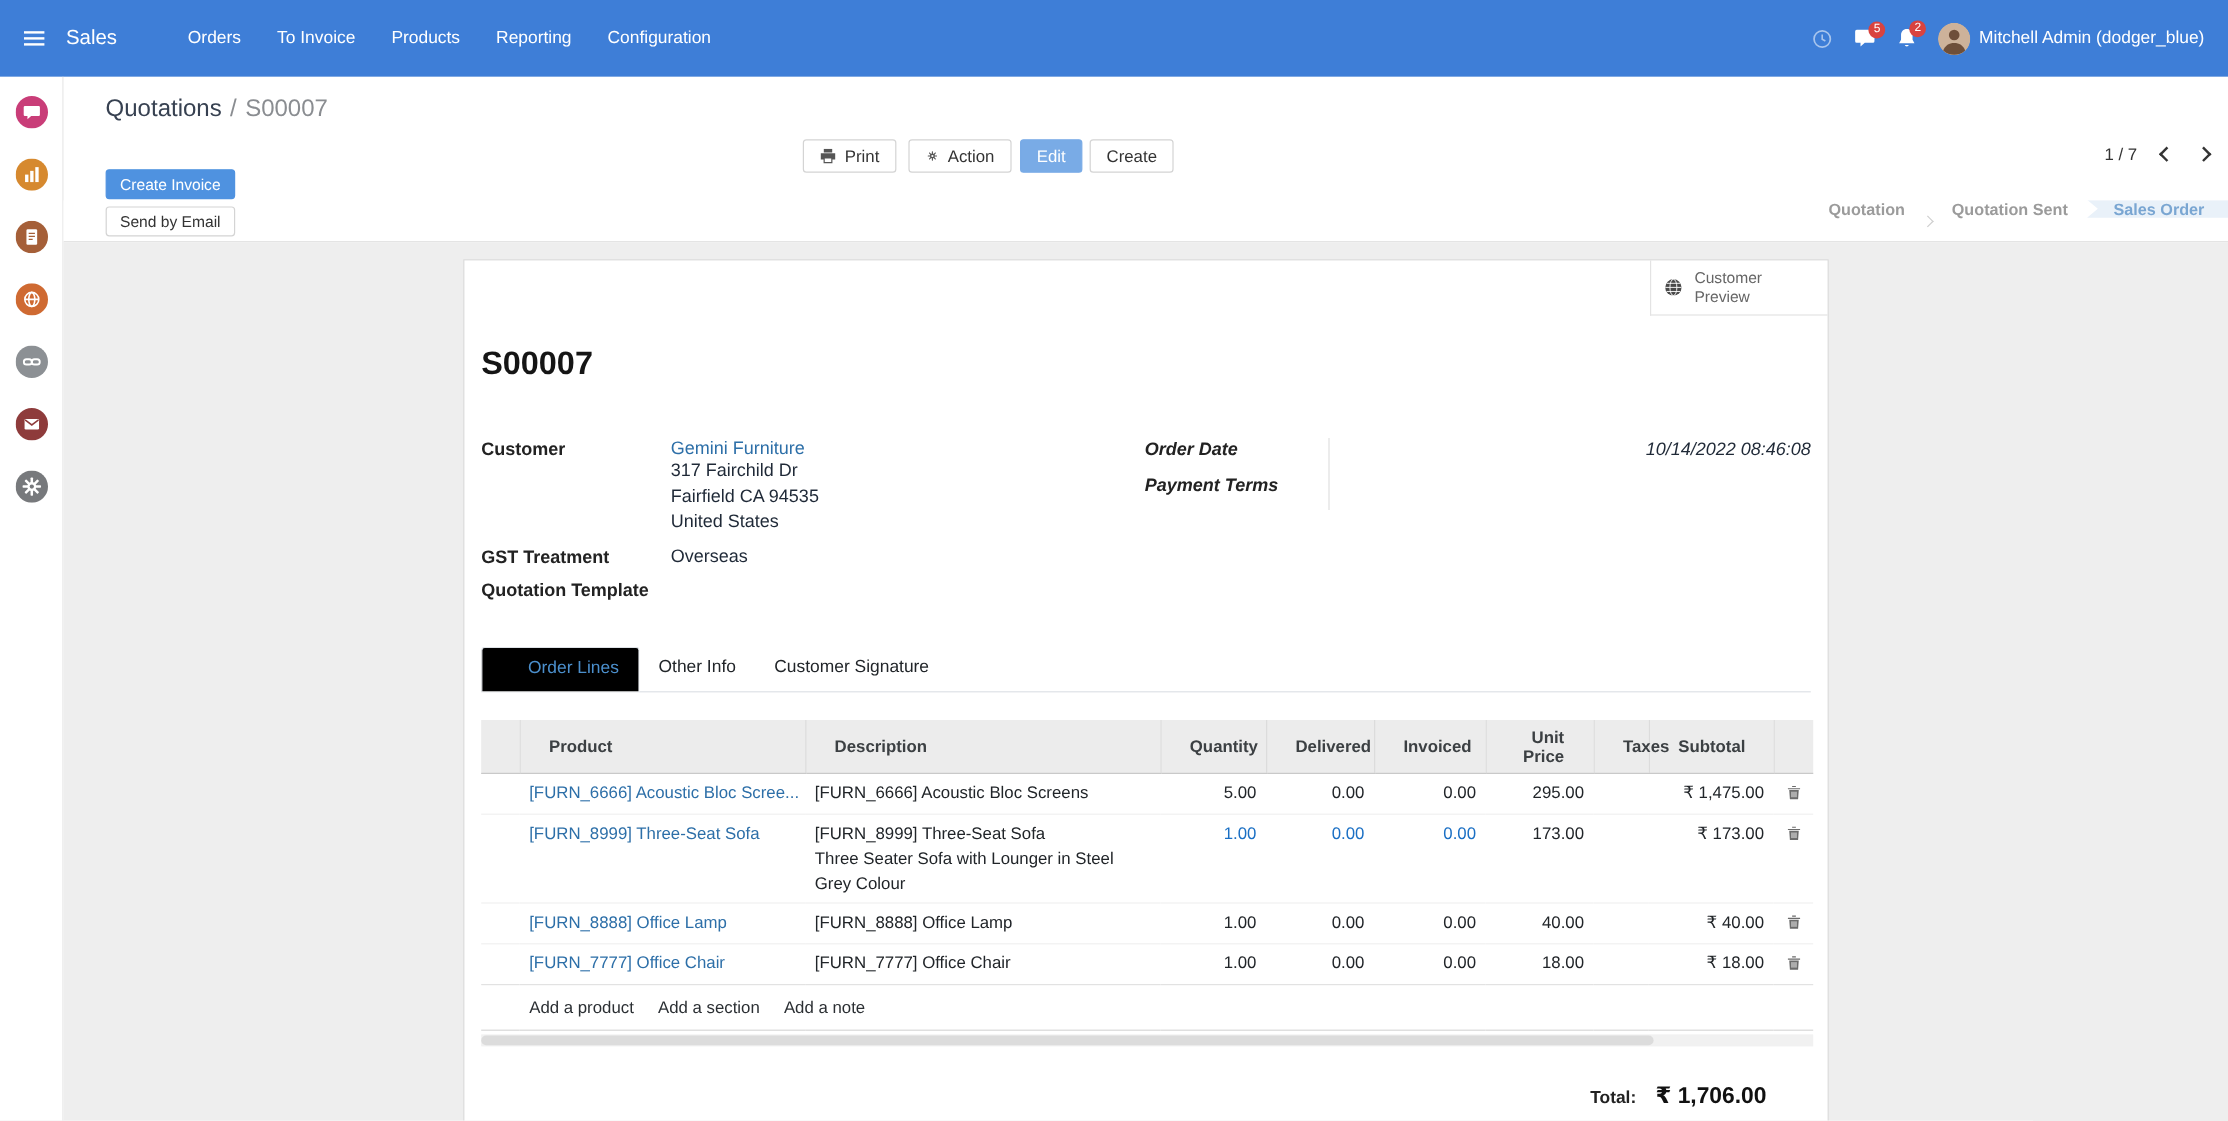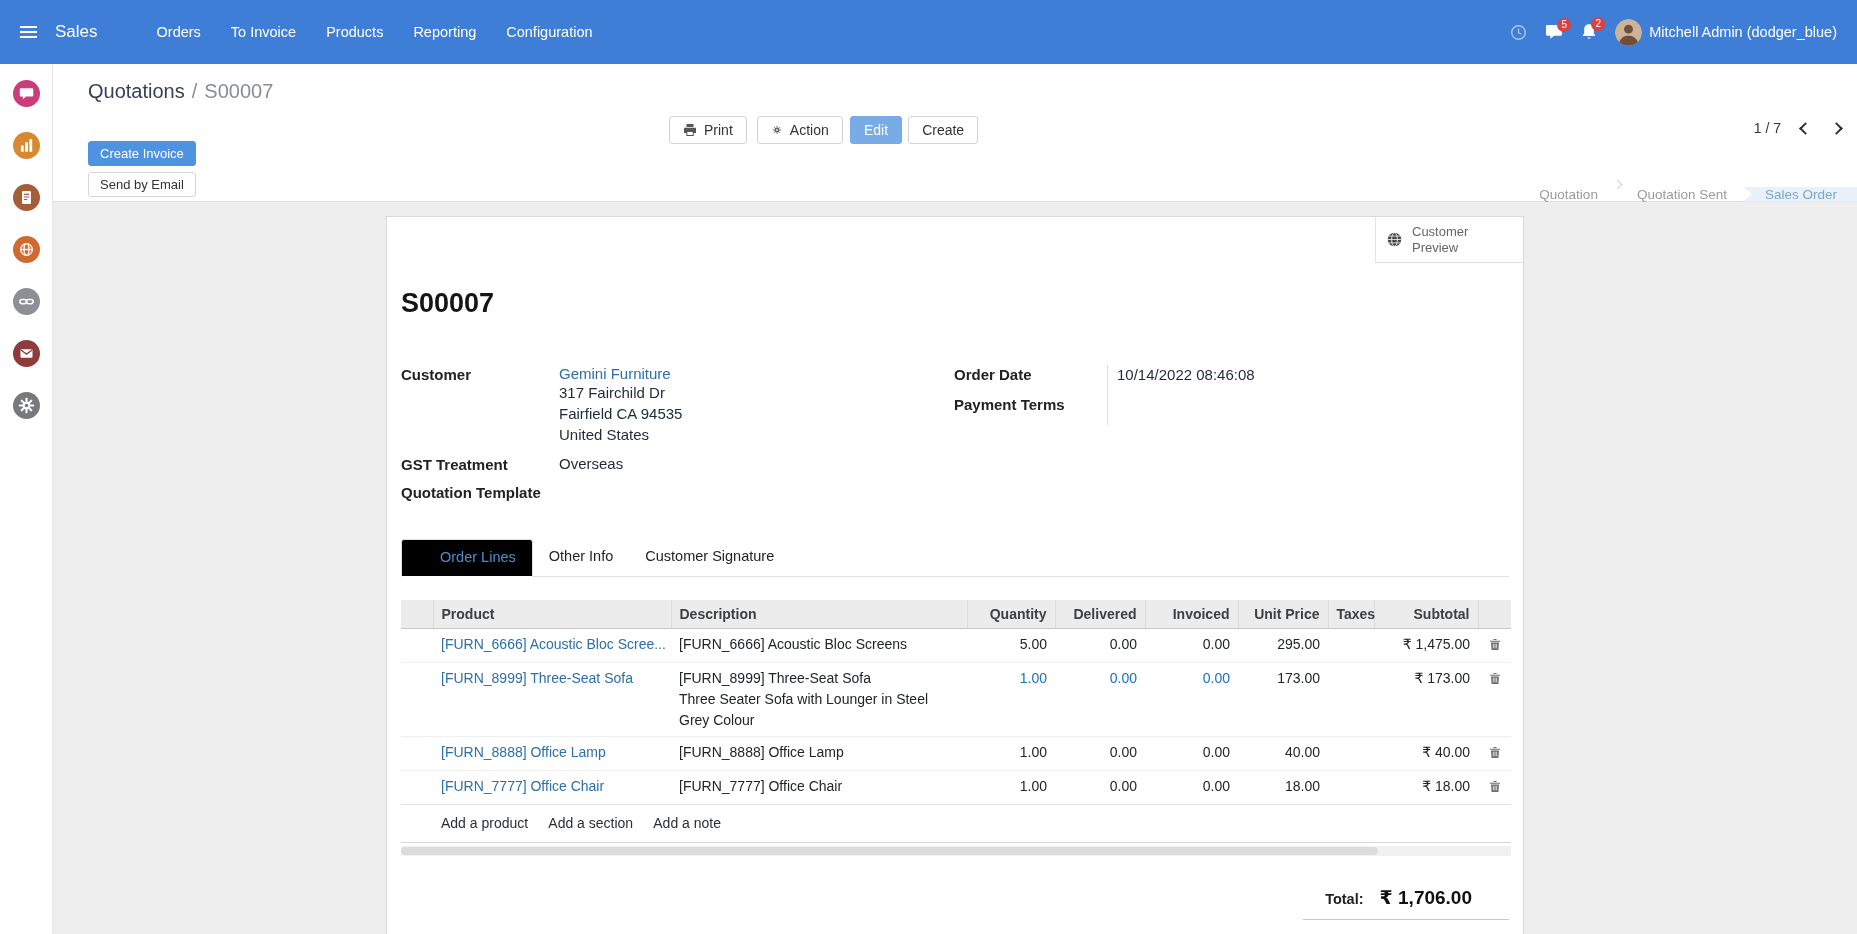--- a/index.html
+++ b/index.html
@@ -44,21 +44,21 @@
   .chev.left  { transform:rotate(-135deg); }
   .chev.right { transform:rotate(45deg); }
   .pager-arrows { display:flex; gap:22px; align-items:center; }
 
   
   .statusbar { height:35px; border-bottom:1px solid #dedede; display:flex; align-items:center;
     justify-content:space-between; padding-left:35px; background:#fff; }
   .sb-buttons { display:flex; gap:6px;flex-direction:column; }
   .sbtn { font-size:13px; padding:4px 11px; border:1px solid #d4d4d4; background:#fff; color:#333; border-radius:3px; }
   .sbtn-primary { background:#4f92e0; border-color:#4f92e0; color:#fff; }
-  .sb-states { display:flex; align-items:flex-end; height:35px; }
+  .sb-states { display:flex; align-items:flex-start; height:35px;font-weight:bold; }
   .state { display:flex; align-items:center; padding:0 16px; font-size:13.5px; color:#9b9b9b; }
   .state-sep { width:7px; height:7px; border-top:1px solid #cfcfcf; border-right:1px solid #cfcfcf;
     transform:rotate(45deg); align-self:center; }
   .state.active { background:#e9f1f9; color:#7aa6d2; padding:0 20px 0 22px;
     clip-path:polygon(0 0,100% 0,100% 100%,0 100%,9px 50%); }
 
   
   .form-area { flex:1; background:#eee; overflow:hidden; }
   .sheet { width:1138px; margin:14px auto 0; background:#fff; border:1px solid #d9d9d9;
     min-height:760px; position:relative; padding:0 14px 40px; }
@@ -67,35 +67,35 @@
     display:flex; align-items:center; gap:9px; padding:0 10px; color:#666; font-size:13px; line-height:1.2; }
   .doc-title { padding-top:70px; font-size:27px; line-height:32px; font-weight:bold; color:#151515; }
 
   .o-group { display:flex; margin-top:46px; }
   .group-left { width:553px; }
   .group-right { flex:1; }
   .f-row { display:flex; padding-bottom:10px; }
   .f-label { width:158px; font-weight:bold; color:#222; padding-top:1px; }
   .group-right .f-label { width:153px; }
   .f-value { flex:1; color:#1f2937; }
-  .group-right .f-row { padding-bottom:0; }
-  .group-right .f-value { border-left:1px solid #e0e0e0; padding:1px 0 12px 9px; min-height:30px; }
+  .group-right .f-row { padding-bottom:0;font-style:italic; }
+  .group-right .f-value { border-left:1px solid #e0e0e0; padding:1px 0 12px 9px; min-height:30px;text-align:right; }
   .link { color:#2d6fa8; }
   .addr div { line-height:21px; }
 
   
   .tabs { margin-top:28px; display:flex; border-bottom:1px solid #dee2e6; height:38px; }
   .tab { padding:9px 16px; font-size:14.5px; color:#212529; }
   .tab.active { border:1px solid #dee2e6; border-bottom:1px solid #fff; margin-bottom:-1px;
     border-radius:3px 3px 0 0; color:#4b8fcc; background:#000000;padding-left:38px; }
 
   
   table.lines { margin-top:23px; border-collapse:collapse; width:1110px; font-size:14px; table-layout:fixed; }
   .lines th { background:#ececec; font-weight:bold; color:#3c4043; text-align:left;
-    padding:6px 8px; border-bottom:1px solid #c9c9c9; border-left:1px solid #dcdcdc; }
+    padding:6px 24px; border-bottom:1px solid #c9c9c9; border-left:1px solid #dcdcdc; }
   .lines th:first-child { border-left:none; }
   .lines th.num, .lines td.num { text-align:right; }
   .lines td { padding:5px 8px; vertical-align:top; border-top:1px solid #f0f0f0; line-height:21px; }
   .lines tbody tr:first-child td { border-top:none; }
   .col-handle { width:32px; } .col-product { width:238px; } .col-desc { width:296px; }
   .col-qty { width:88px; } .col-del { width:90px; } .col-inv { width:93px; }
   .col-price { width:90px; } .col-tax { width:46px; } .col-sub { width:104px; } .col-trash { width:33px; }
   td.product-cell { white-space:nowrap; overflow:hidden; }
   td.product-cell span { color:#2d6fa8; }
   .hl { color:#1a6fc4; }

